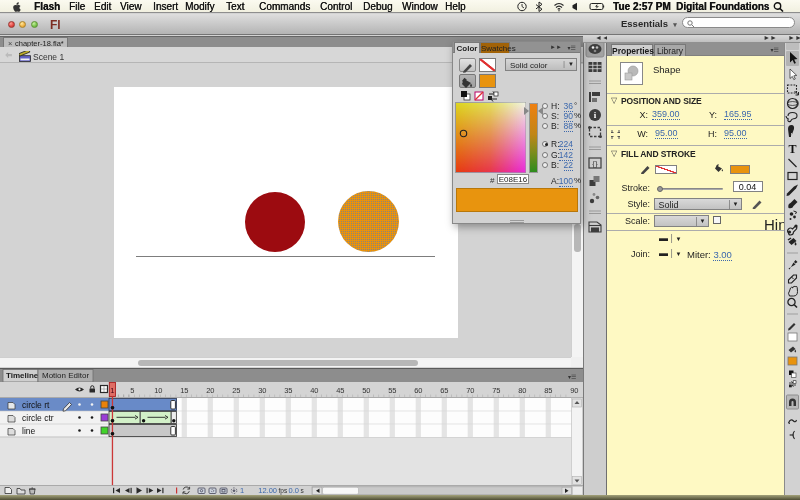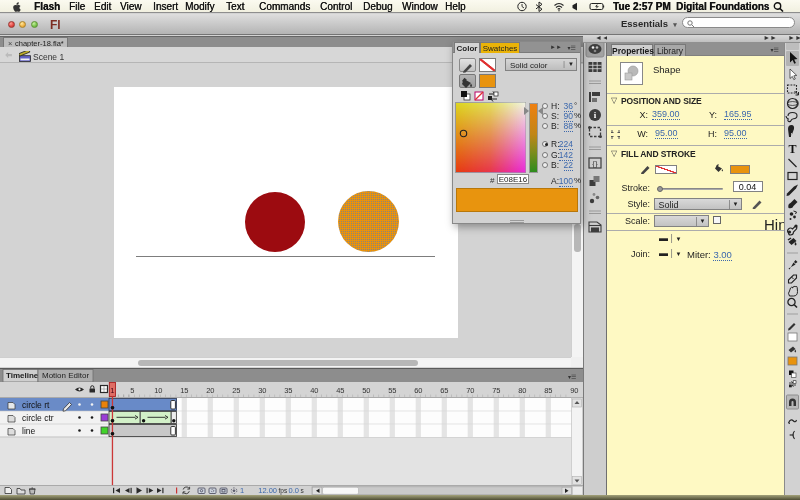--- a/index.html
+++ b/index.html
@@ -386,21 +386,21 @@
 </svg>
 </div>
 <div class="dockhead" style="left:784px;width:16px;">
     <span style="position:absolute;left:4px;top:-1px;font-size:7px;color:#333;">►►</span>
   </div>
 
 <div id="colorpanel">
 
  <div class="abs" style="left:0;top:0;width:127px;height:11px;background:#929292;border-bottom:1px solid #7a7a7a;">
   <div class="abs" style="left:1px;top:0px;width:26px;height:11px;background:#d4d4d4;border:1px solid #7a7a7a;border-bottom:none;font-size:8px;font-weight:bold;color:#222;text-align:center;line-height:11px;">Color</div>
-  <div class="abs" style="left:27px;top:0px;width:40px;height:11px;background:#eab308;border:1px solid #7a7a7a;border-bottom:none;font-size:8px;color:#222;text-align:center;line-height:11px;">Swatches</div>
+  <div class="abs" style="left:27px;top:0px;width:30px;height:11px;background:#a16207;border:1px solid #7a7a7a;border-bottom:none;font-size:8px;color:#222;text-align:center;line-height:11px;">Swatches</div>
   <span class="abs" style="right:18px;top:2px;font-size:6px;color:#333;">►►</span>
   <span class="abs" style="right:4px;top:2px;font-size:6px;color:#333;">▾☰</span>
  </div>
 
  <div class="abs" style="left:6px;top:16px;width:17px;height:14px;background:linear-gradient(#e2e2e2,#c2c2c2);border:1px solid #8a8a8a;border-radius:2px;">
    <svg width="15" height="12" viewBox="0 0 15 12">
         <path d="M3.5 10 L10 3 L12 5 L5.5 11.5 L3 11.8Z" fill="#444"></path>
       </svg>
  </div>
  <div class="abs" style="left:26px;top:15.5px;width:17px;height:14px;border:1px solid #7a7a7a;background:linear-gradient(to top right,#fff 42%,#e03030 46%,#e03030 54%,#fff 58%);"></div>

